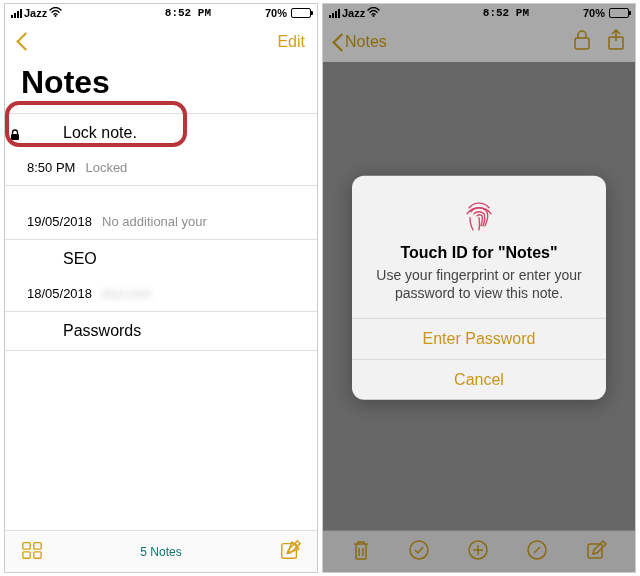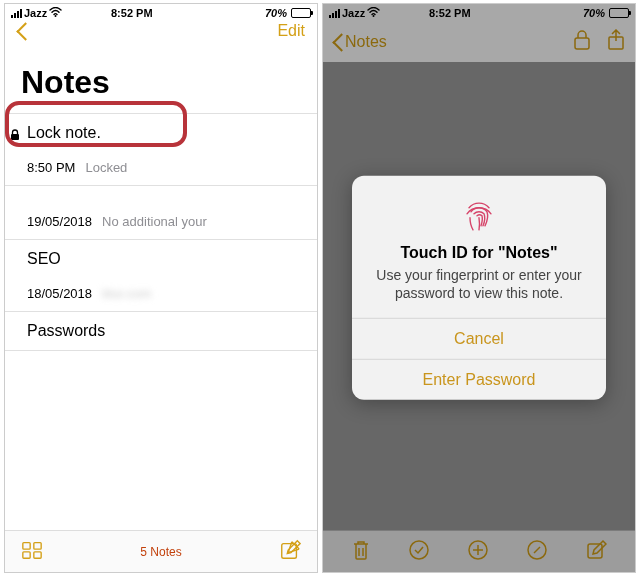--- a/index.html
+++ b/index.html
@@ -30,31 +30,32 @@
     }
     .status-bar {
       height: 18px;
       display: flex;
       align-items: center;
       padding: 0 6px;
       font-size: 11px;
       font-weight: 600;
     }
     .sb-left { display: flex; align-items: center; gap: 2px; flex: 1; }
-    .sb-center { flex: 1; text-align: left; }
-    .sb-right { flex: 1; text-align: right; display: flex; justify-content: flex-end; align-items: center; gap: 2px; font-style: italic; }
+    .sb-center { flex: 1; text-align: right; font-family: Liberation Mono, monospace; }
+    .sb-right { flex: 1; text-align: right; display: flex; justify-content: flex-end; align-items: center; gap: 2px; }
     .bars { display: inline-flex; align-items: flex-end; gap: 1px; }
     .bars span { width: 2px; background: #000; display: inline-block; }
     .bars span:nth-child(1){height:3px;} .bars span:nth-child(2){height:5px;} .bars span:nth-child(3){height:7px;} .bars span:nth-child(4){height:9px;}
     .battery { width: 20px; height: 10px; border: 1px solid #000; border-radius: 2px; position: relative; margin-left: 2px;}
     .battery::after { content:''; position: absolute; right: -3px; top: 2px; width: 2px; height: 4px; background: #000; border-radius: 0 1px 1px 0;}
     .battery-fill { height: 100%; width: 70%; background: #000; }
     .nav {
       height: 40px;
       display: flex;
+      align-items: center;
       justify-content: space-between;
       padding: 0 12px;
       border-bottom: 1px solid transparent;
     }
     .chev-back {
       width: 12px; height: 20px; position: relative;
     }
     .chev-back::before {
       content:''; position:absolute; width: 11px; height: 11px; border-left: 2.5px solid #d4a017; border-bottom: 2.5px solid #d4a017; transform: rotate(45deg); top: 3px; left: 2px;
     }
@@ -63,21 +64,21 @@
       font-size: 32px;
       font-weight: 700;
       padding: 2px 16px 12px 16px;
     }
     .list { flex: 1; }
     .row {
       padding: 10px 16px 10px 22px;
       border-bottom: 1px solid #e0e0e0;
       position: relative;
     }
-    .row-title { font-size: 16px; font-weight: 500; color: #000; }
+    .row-title { font-size: 16px; font-weight: 500; color: #000; margin-left: 36px; }
     .row-sub { font-size: 13px; color: #8e8e93; margin-top: 18px; display: flex; gap: 10px; }
     .row-sub .date { color: #000; }
     .lock-badge {
       position: absolute;
       left: 5px; top: 13px;
       width: 10px; height: 12px;
     }
     .lock-badge svg { width: 100%; height: 100%; }
     .blur { filter: blur(3px); color: #ccc; }
     .annot {
@@ -93,21 +94,21 @@
     .toolbar {
       height: 42px;
       border-top: 1px solid #ddd;
       display: flex;
       align-items: center;
       justify-content: space-between;
       padding: 0 16px;
       background: #fafafa;
     }
     .tb-icon svg { width: 22px; height: 22px; }
-    .tb-count { font-size: 12px; color: #c2410c; }
+    .tb-count { font-size: 12px; color: #0f766e; }
     .gold { stroke: #d4a017; fill: none; stroke-width: 1.5; }
     
     .dim-overlay {
       position: absolute; inset: 0; background: rgba(0,0,0,0.34);
     }
     .phone2-bg {
       position: absolute; inset: 0; display: flex; flex-direction: column;
       background: #fff;
     }
     .nav2 { display: flex; align-items: center; height: 40px; padding: 0 10px; justify-content: space-between;}
@@ -310,18 +311,18 @@
             <path d="M15 20 a7 7 0 0 1 10 0 q2 5 -1 12"></path>
             <path d="M18 22 a4 4 0 0 1 5 0 q1 4 -1 10"></path>
             <path d="M11 24 q0 7 3 12"></path>
             <path d="M20 24 q1 6 0 12"></path>
           </g>
             </svg>
         </div>
         <div class="alert-title">Touch ID for "Notes"</div>
         <div class="alert-msg">Use your fingerprint or enter your password to view this note.</div>
       </div>
+      <div class="alert-btn">Enter Password</div>
       <div class="alert-btn">Cancel</div>
-      <div class="alert-btn">Enter Password</div>
     </div>
   </div>
 
 </div>
 
 </body></html>

